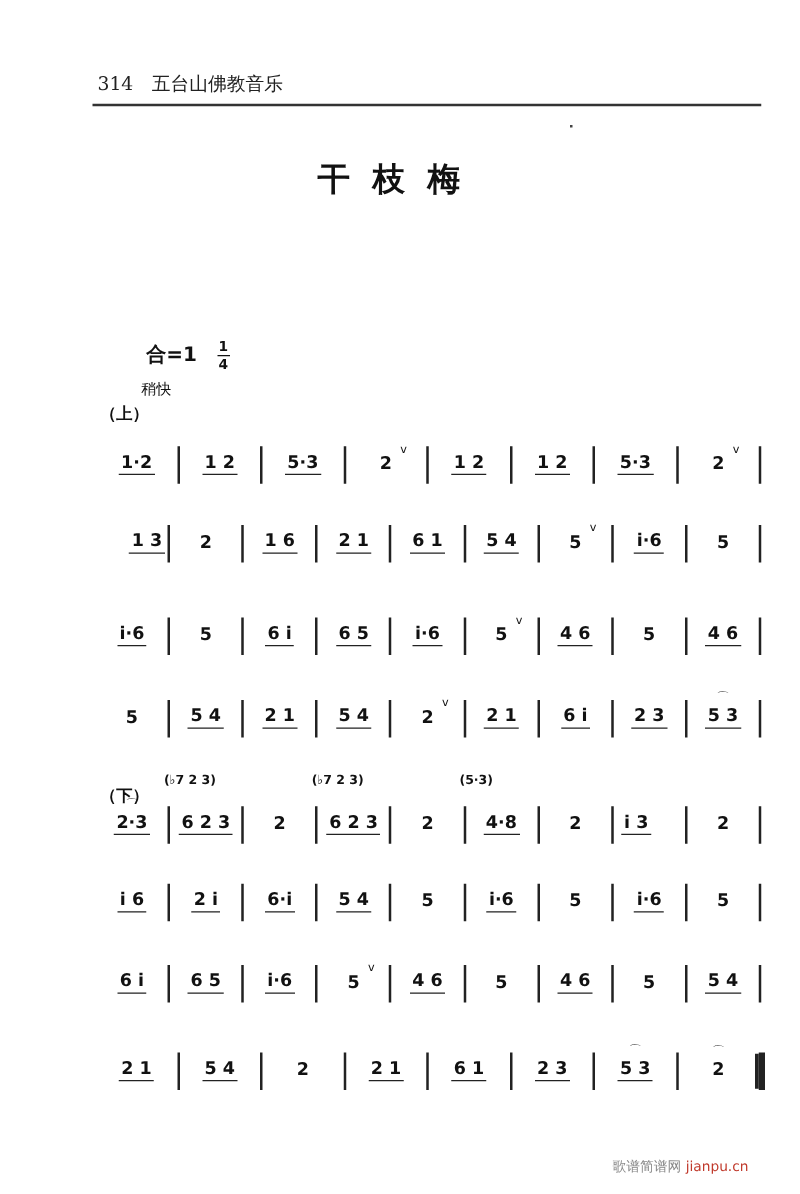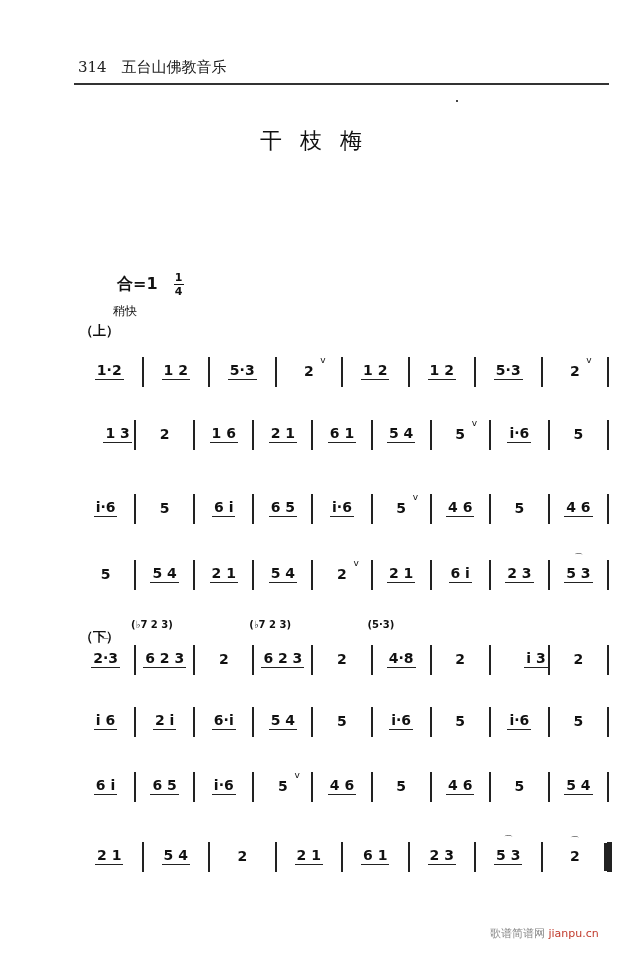--- a/index.html
+++ b/index.html
@@ -4,21 +4,21 @@
   <style>
     html, body { margin: 0; padding: 0; }
     body {
       width: 640px; height: 955px; background: #ffffff; position: relative; overflow: hidden;
       font-family: "DejaVu Sans", sans-serif; color: #111;
     }
     .header { position: absolute; left: 78px; top: 58px; font-family: "DejaVu Serif", serif; font-size: 15px; color: #222; }
     .header .pg { margin-right: 10px; font-family: "DejaVu Serif", serif; }
     .header-rule { position: absolute; left: 74px; top: 83px; width: 535px; height: 2px; background: #333; }
     .speck { position: absolute; left: 456px; top: 100px; width: 2px; height: 2px; background: #444; }
-    .title { position: absolute; left: 0; width: 640px; top: 126px; text-align: center; font-size: 22px; font-weight: normal; letter-spacing: 18px; font-family: "DejaVu Sans", sans-serif; }
+    .title { position: absolute; left: 0; width: 640px; top: 126px; text-align: center; font-size: 26px; font-weight: bold; letter-spacing: 18px; font-family: "DejaVu Sans", sans-serif; }
     .intro { position: absolute; left: 118px; top: 186px; width: 495px; font-size: 15.5px; line-height: 28px; font-family: "DejaVu Serif", serif; color: #222; }
     .intro p { margin: 0; }
     .intro .l2 { margin-left: -30px; }
     .key { position: absolute; left: 117px; top: 272px; font-size: 16px; font-weight: bold; display: flex; align-items: center; gap: 8px; }
     .frac { display: inline-flex; flex-direction: column; align-items: center; font-size: 11px; line-height: 11px; margin-left: 8px; }
     .frac .bar { width: 10px; height: 1px; background: #111; margin: 1px 0; }
     .tempo { position: absolute; left: 113px; top: 303px; font-size: 12px; }
     .section-top { position: absolute; left: 80px; top: 322px; font-size: 13px; font-weight: bold; }
     .section-bot { position: absolute; left: 80px; top: 628px; font-size: 13px; font-weight: bold; }
     .row { position: absolute; left: 78px; width: 532px; height: 32px; }
@@ -232,21 +232,21 @@
       </div>
       <div class="barline" style="left: 292.556px;"></div>
       <div class="cell" style="left: 295.556px; width: 55.1111px;">
         <span class="notes u1">4·8</span>
       </div>
       <div class="barline" style="left: 351.667px;"></div>
       <div class="cell" style="left: 354.667px; width: 55.1111px;">
         <span class="notes">2</span>
       </div>
       <div class="barline" style="left: 410.778px;"></div>
-      <div class="cell" style="left: 424px; width: 68px; justify-content: center;">
+      <div class="cell" style="left: 397px; width: 68px; justify-content: center;">
         <span class="notes u1">i 3</span>
       </div>
       <div class="barline" style="left: 469.889px;"></div>
       <div class="cell" style="left: 472.889px; width: 55.1111px;">
         <span class="notes">2</span>
       </div>
       <div class="barline" style="left: 529px;"></div>
       <div class="ornament" style="left: 53.1111px; top: -24px;">(♭7 2 3)</div>
       <div class="ornament" style="left: 171.333px; top: -24px;">(♭7 2 3)</div>
       <div class="ornament" style="left: 289.556px; top: -24px;">(5·3)</div>

